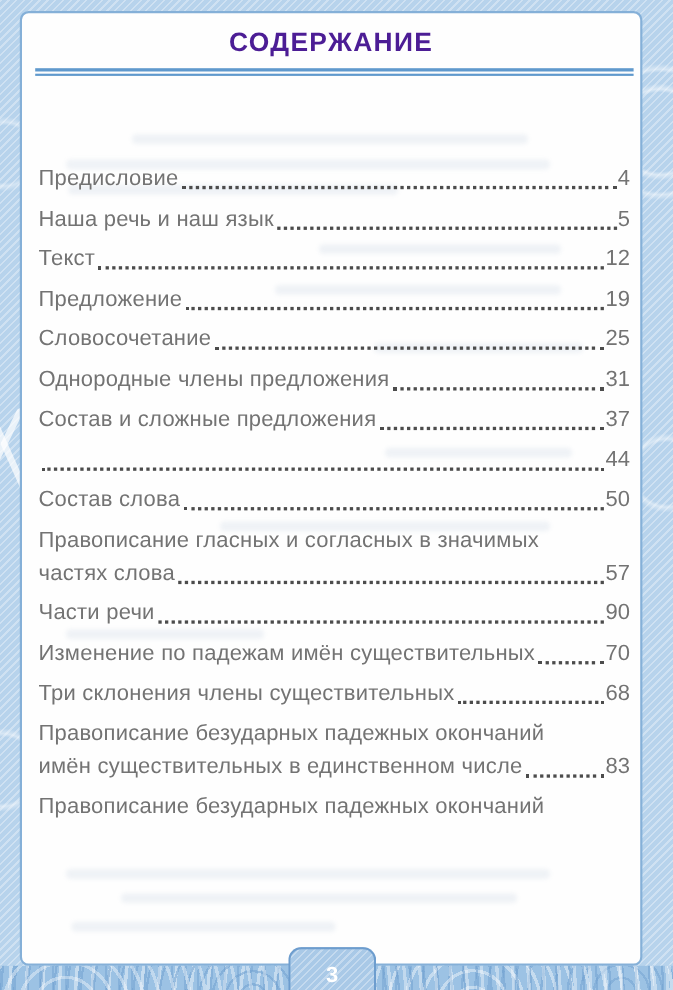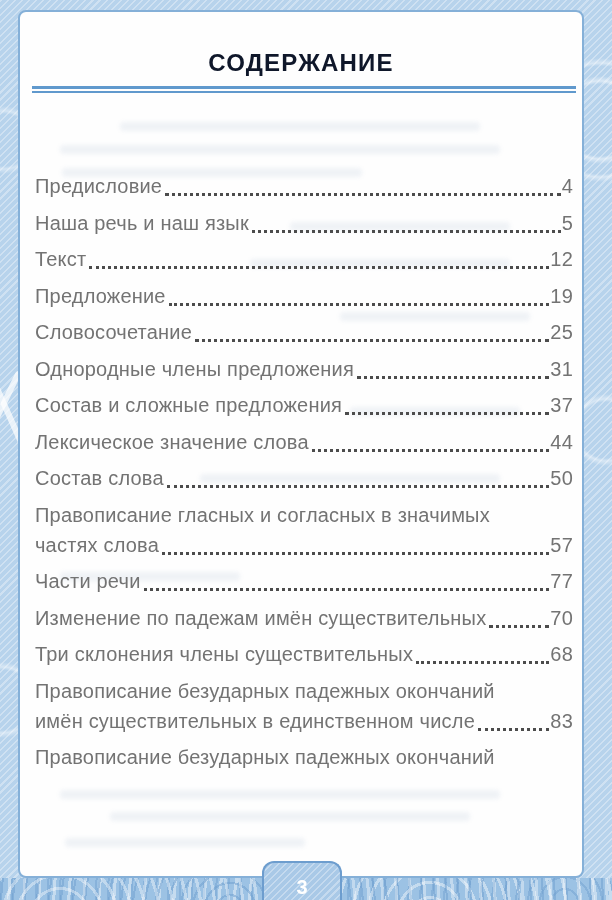--- a/index.html
+++ b/index.html
@@ -26,22 +26,22 @@
 
   .sheet {
     position: absolute; left: 18px; top: 10px; width: 566px; height: 868px;
     box-sizing: border-box;
     background: #fefefe;
     border: 2px solid #85b0d8;
     border-radius: 8px;
     z-index: 1;
   }
   .title {
-    margin: 36px 0 0; text-align: center;
-    color: #0f172a; font-size: 24px; line-height: 30px;
+    margin: 12px 0 0; text-align: center;
+    color: #4c1d95; font-size: 24px; line-height: 30px;
     font-weight: bold; letter-spacing: 1.2px;
   }
   .rule {
     margin: 8px 6px 0 12px; height: 2px;
     border-top: 3px solid #6099cd;
     border-bottom: 2px solid #6099cd;
   }
   .toc { position: relative; z-index: 2; margin: 78px 9px 0 15px; }
   .toc-entry { margin-bottom: 6.5px; color: #737373; font-size: 20px; line-height: 30px; letter-spacing: 0.2px; }
   .toc-row { display: flex; align-items: flex-end; }
@@ -149,21 +149,20 @@
         </div>
         <div class="toc-entry">
           <div class="toc-row">
             <span class="toc-label">Состав и сложные предложения</span>
             <span class="toc-dots"></span>
             <span class="toc-page">37</span>
           </div>
         </div>
         <div class="toc-entry">
           <div class="toc-row">
-            <span class="toc-label">Лексическое значение слова</span>
             <span class="toc-dots"></span>
             <span class="toc-page">44</span>
           </div>
         </div>
         <div class="toc-entry">
           <div class="toc-row">
             <span class="toc-label">Состав слова</span>
             <span class="toc-dots"></span>
             <span class="toc-page">50</span>
           </div>
@@ -175,21 +174,21 @@
           <div class="toc-row">
             <span class="toc-label">частях слова</span>
             <span class="toc-dots"></span>
             <span class="toc-page">57</span>
           </div>
         </div>
         <div class="toc-entry">
           <div class="toc-row">
             <span class="toc-label">Части речи</span>
             <span class="toc-dots"></span>
-            <span class="toc-page">77</span>
+            <span class="toc-page">90</span>
           </div>
         </div>
         <div class="toc-entry">
           <div class="toc-row">
             <span class="toc-label">Изменение по падежам имён существительных</span>
             <span class="toc-dots"></span>
             <span class="toc-page">70</span>
           </div>
         </div>
         <div class="toc-entry">

